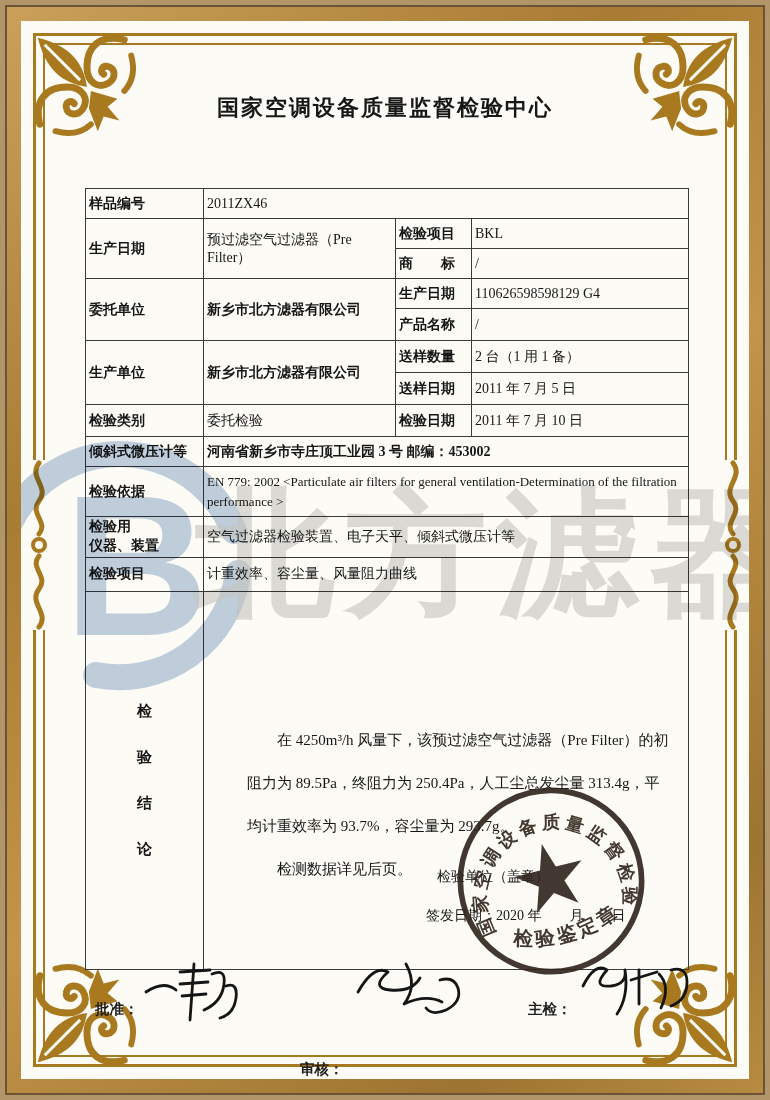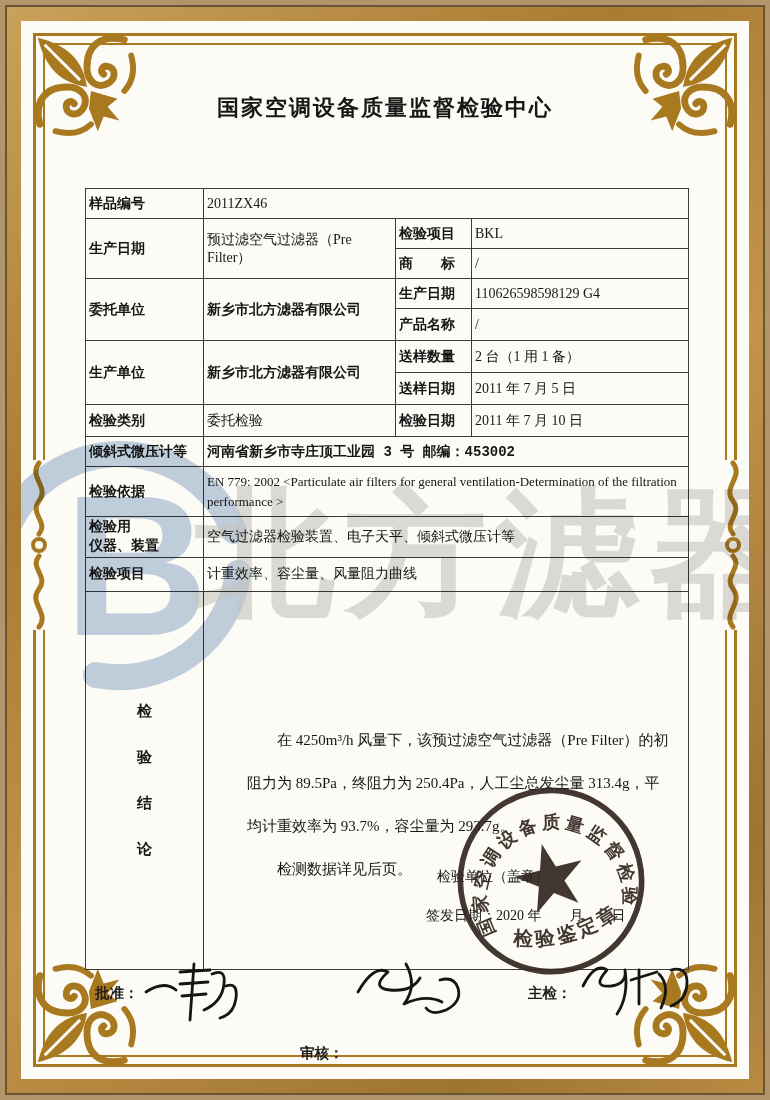--- a/index.html
+++ b/index.html
@@ -30,36 +30,36 @@
       font-size:29px;font-weight:700;letter-spacing:5px;color:#111;}
   .meta-row{position:absolute;left:88px;width:600px;top:161px;font-size:14.5px;
       font-weight:600;display:flex;justify-content:space-between;}
   
   table.info{position:absolute;left:85px;top:188px;width:603px;border-collapse:collapse;
       table-layout:fixed;font-size:14px;color:#161616;z-index:10;}
   table.info td{border:1.6px solid #3a3a3a;text-align:left;vertical-align:middle;
       padding:1px 3px;}
   td.lbl{font-weight:600;}
   td.left{text-align:left;padding-left:16px;}
-  td.bold{font-weight:600;font-family:Liberation Mono, monospace;}
+  td.bold{font-weight:600;}
   td.en{font-size:13px;line-height:1.5;padding:2px 8px;}
   .two-line{line-height:1.35;}
   
   td.concl{position:relative;vertical-align:top;text-align:left;}
   .vlabel{display:flex;flex-direction:column;align-items:center;gap:27px;
       justify-content:center;height:100%;padding:60px 0;box-sizing:border-box;
       font-weight:600;font-size:15px;}
   .concl-text{padding:50px 14px 0 40px;font-size:15px;line-height:43px;}
   .concl-text p{margin:0;text-indent:2em;}
   .seal-label{position:absolute;left:233px;top:276px;font-size:14px;z-index:38;}
   .issue-date{position:absolute;left:222px;top:315px;font-size:14px;z-index:38;}
   .stamp{position:absolute;left:244px;top:186px;width:206px;height:206px;z-index:40;
       transform:rotate(-14deg);opacity:.9;}
   
-  .sign-label{position:absolute;font-size:14.5px;font-weight:600;z-index:12;}
+  .sign-label{position:absolute;font-size:14.5px;font-weight:600;z-index:12;margin-top:16px;}
   .sig{position:absolute;z-index:12;}
   
   .wm{position:absolute;inset:21px;pointer-events:none;mix-blend-mode:multiply;
       z-index:20;overflow:hidden;}
   .wm-logo{position:absolute;left:-45px;top:392px;width:290px;height:290px;opacity:.62;}
   .wm-cn{position:absolute;left:172px;top:438px;font-size:142px;font-weight:800;
       letter-spacing:10px;color:#c7c7c7;opacity:.6;white-space:nowrap;
       font-family:"Liberation Sans","DejaVu Sans",sans-serif;transform:scaleY(.97);}
   .wm-en{position:absolute;left:178px;top:566px;font-size:23px;font-weight:700;
       letter-spacing:1.5px;color:#b2b2b2;opacity:.85;white-space:nowrap;

